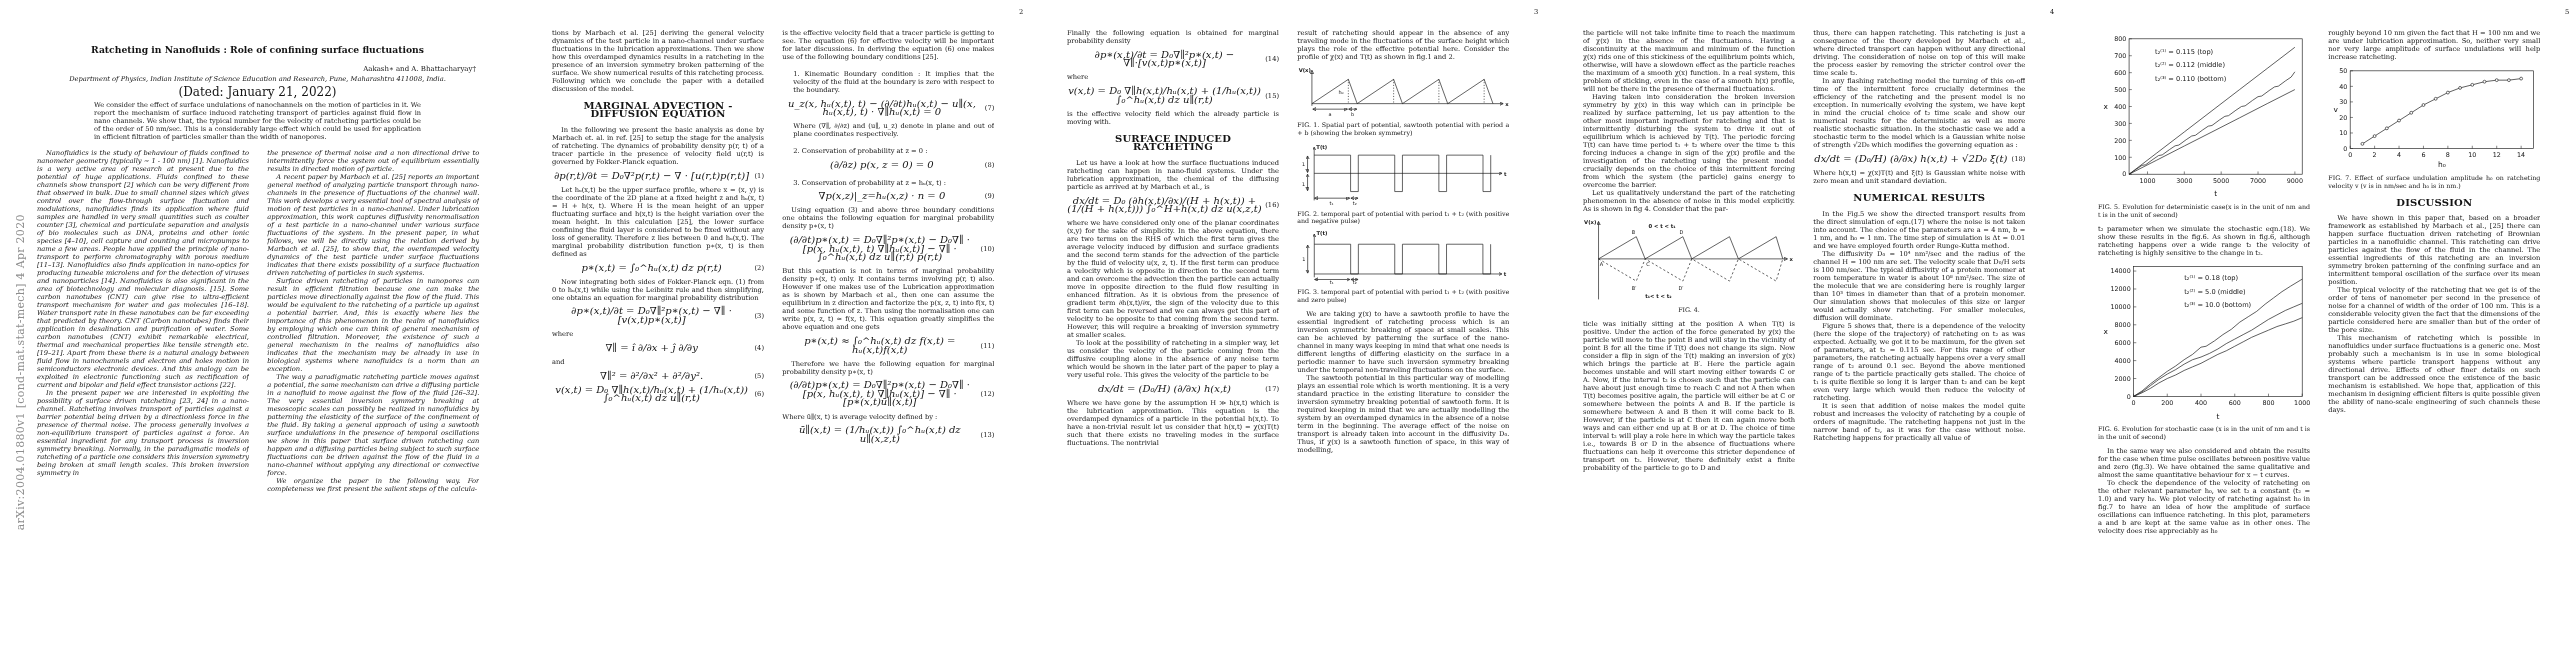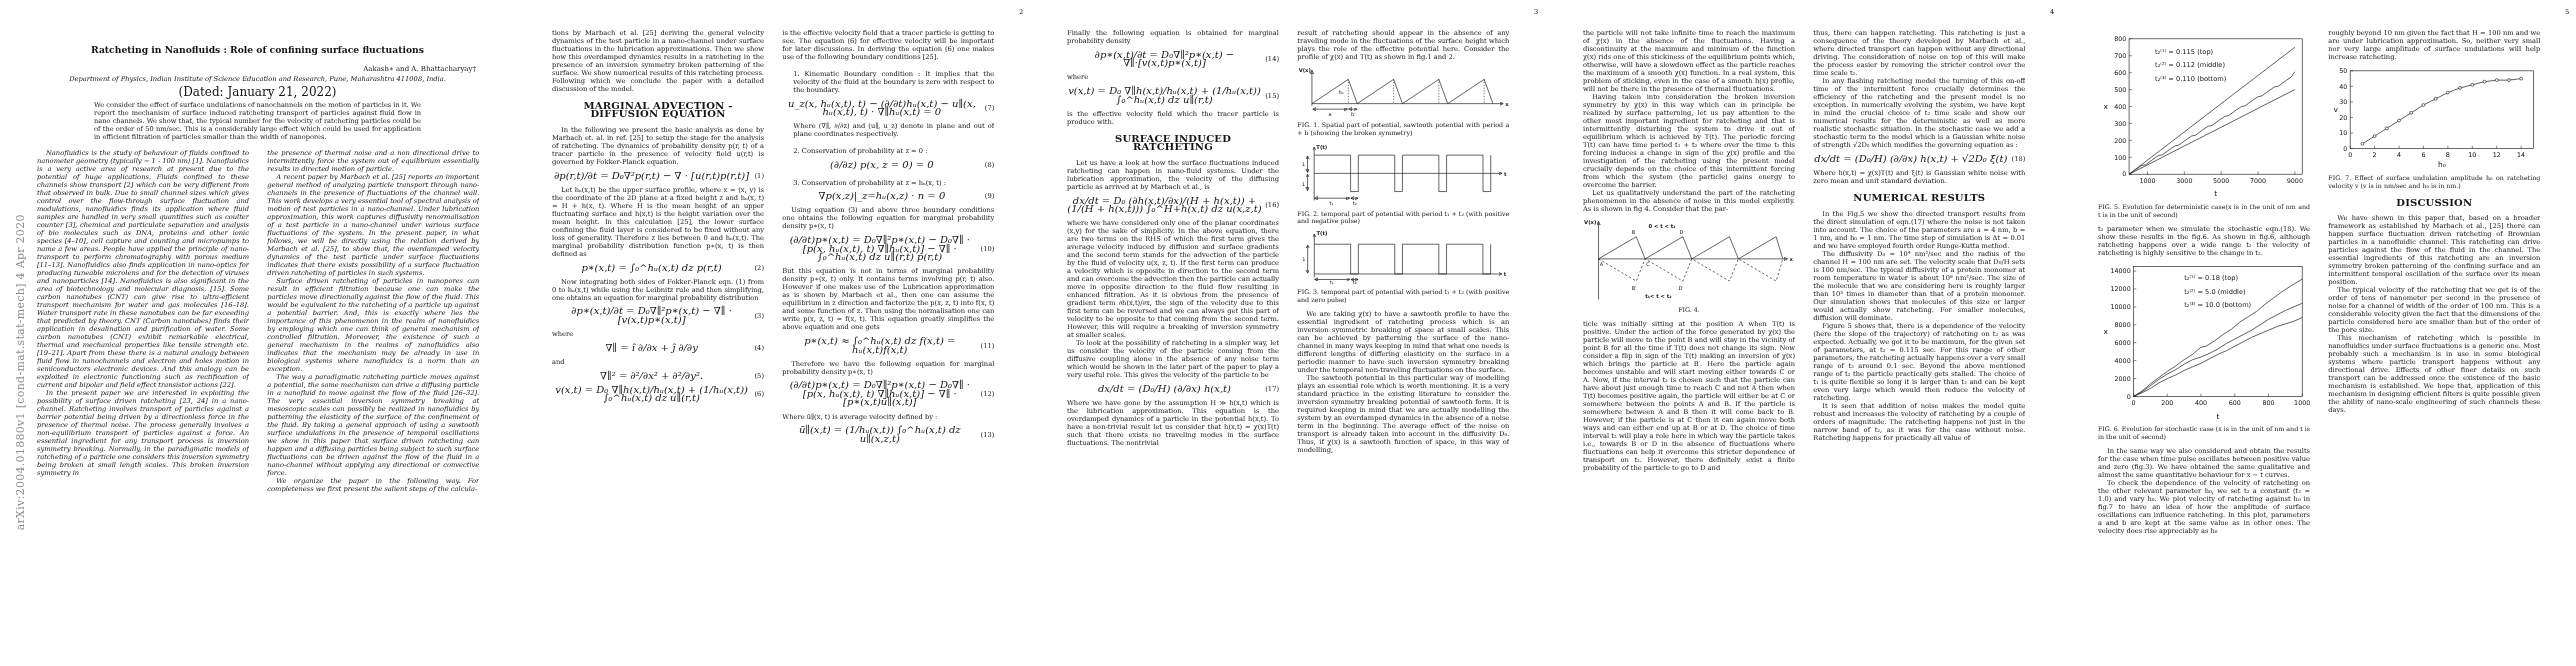--- a/index.html
+++ b/index.html
@@ -156,23 +156,23 @@
         <p class="cont">Finally the following equation is obtained for marginal probability density</p>
         <div class="eq">
           <span class="ebody">∂p∗(x,t)/∂t = D₀∇∥²p∗(x,t) − ∇∥·[v(x,t)p∗(x,t)]</span>
           <span class="enum">(14)</span>
         </div>
         <p class="cont">where</p>
         <div class="eq">
           <span class="ebody">v(x,t) = D₀ ∇∥h(x,t)/hᵤ(x,t) + (1/hᵤ(x,t)) ∫₀^hᵤ(x,t) dz u∥(r,t)</span>
           <span class="enum">(15)</span>
         </div>
-        <p class="cont">is the effective velocity field which the tracer particle is produce with.</p>
+        <p class="cont">is the effective velocity field which the already particle is moving with.</p>
         <div class="sechead">SURFACE INDUCED RATCHETING</div>
-        <p>Let us have a look at how the surface fluctuations induced ratcheting can happen in nano-fluid systems. Under the lubrication approximation, the velocity of the diffusing particle as arrived at by Marbach et al., is</p>
+        <p>Let us have a look at how the surface fluctuations induced ratcheting can happen in nano-fluid systems. Under the lubrication approximation, the chemical of the diffusing particle as arrived at by Marbach et al., is</p>
         <div class="eq">
           <span class="ebody">dx/dt = D₀ (∂h(x,t)/∂x)/(H + h(x,t)) + (1/(H + h(x,t))) ∫₀^H+h(x,t) dz u(x,z,t)</span>
           <span class="enum">(16)</span>
         </div>
         <p class="cont">where we have considered only one of the planar coordinates (x,y) for the sake of simplicity. In the above equation, there are two terms on the RHS of which the first term gives the average velocity induced by diffusion and surface gradients and the second term stands for the advection of the particle by the fluid of velocity u(x, z, t). If the first term can produce a velocity which is opposite in direction to the second term and can overcome the advection then the particle can actually move in opposite direction to the fluid flow resulting in enhanced filtration. As it is obvious from the presence of gradient term ∂h(x,t)/∂x, the sign of the velocity due to this first term can be reversed and we can always get this part of velocity to be opposite to that coming from the second term. However, this will require a breaking of inversion symmetry at smaller scales.</p>
         <p>To look at the possibility of ratcheting in a simpler way, let us consider the velocity of the particle coming from the diffusive coupling alone in the absence of any noise term which would be shown in the later part of the paper to play a very useful role. This gives the velocity of the particle to be</p>
         <div class="eq">
           <span class="ebody">dx/dt = (D₀/H) (∂/∂x) h(x,t)</span>
           <span class="enum">(17)</span>
         </div>

